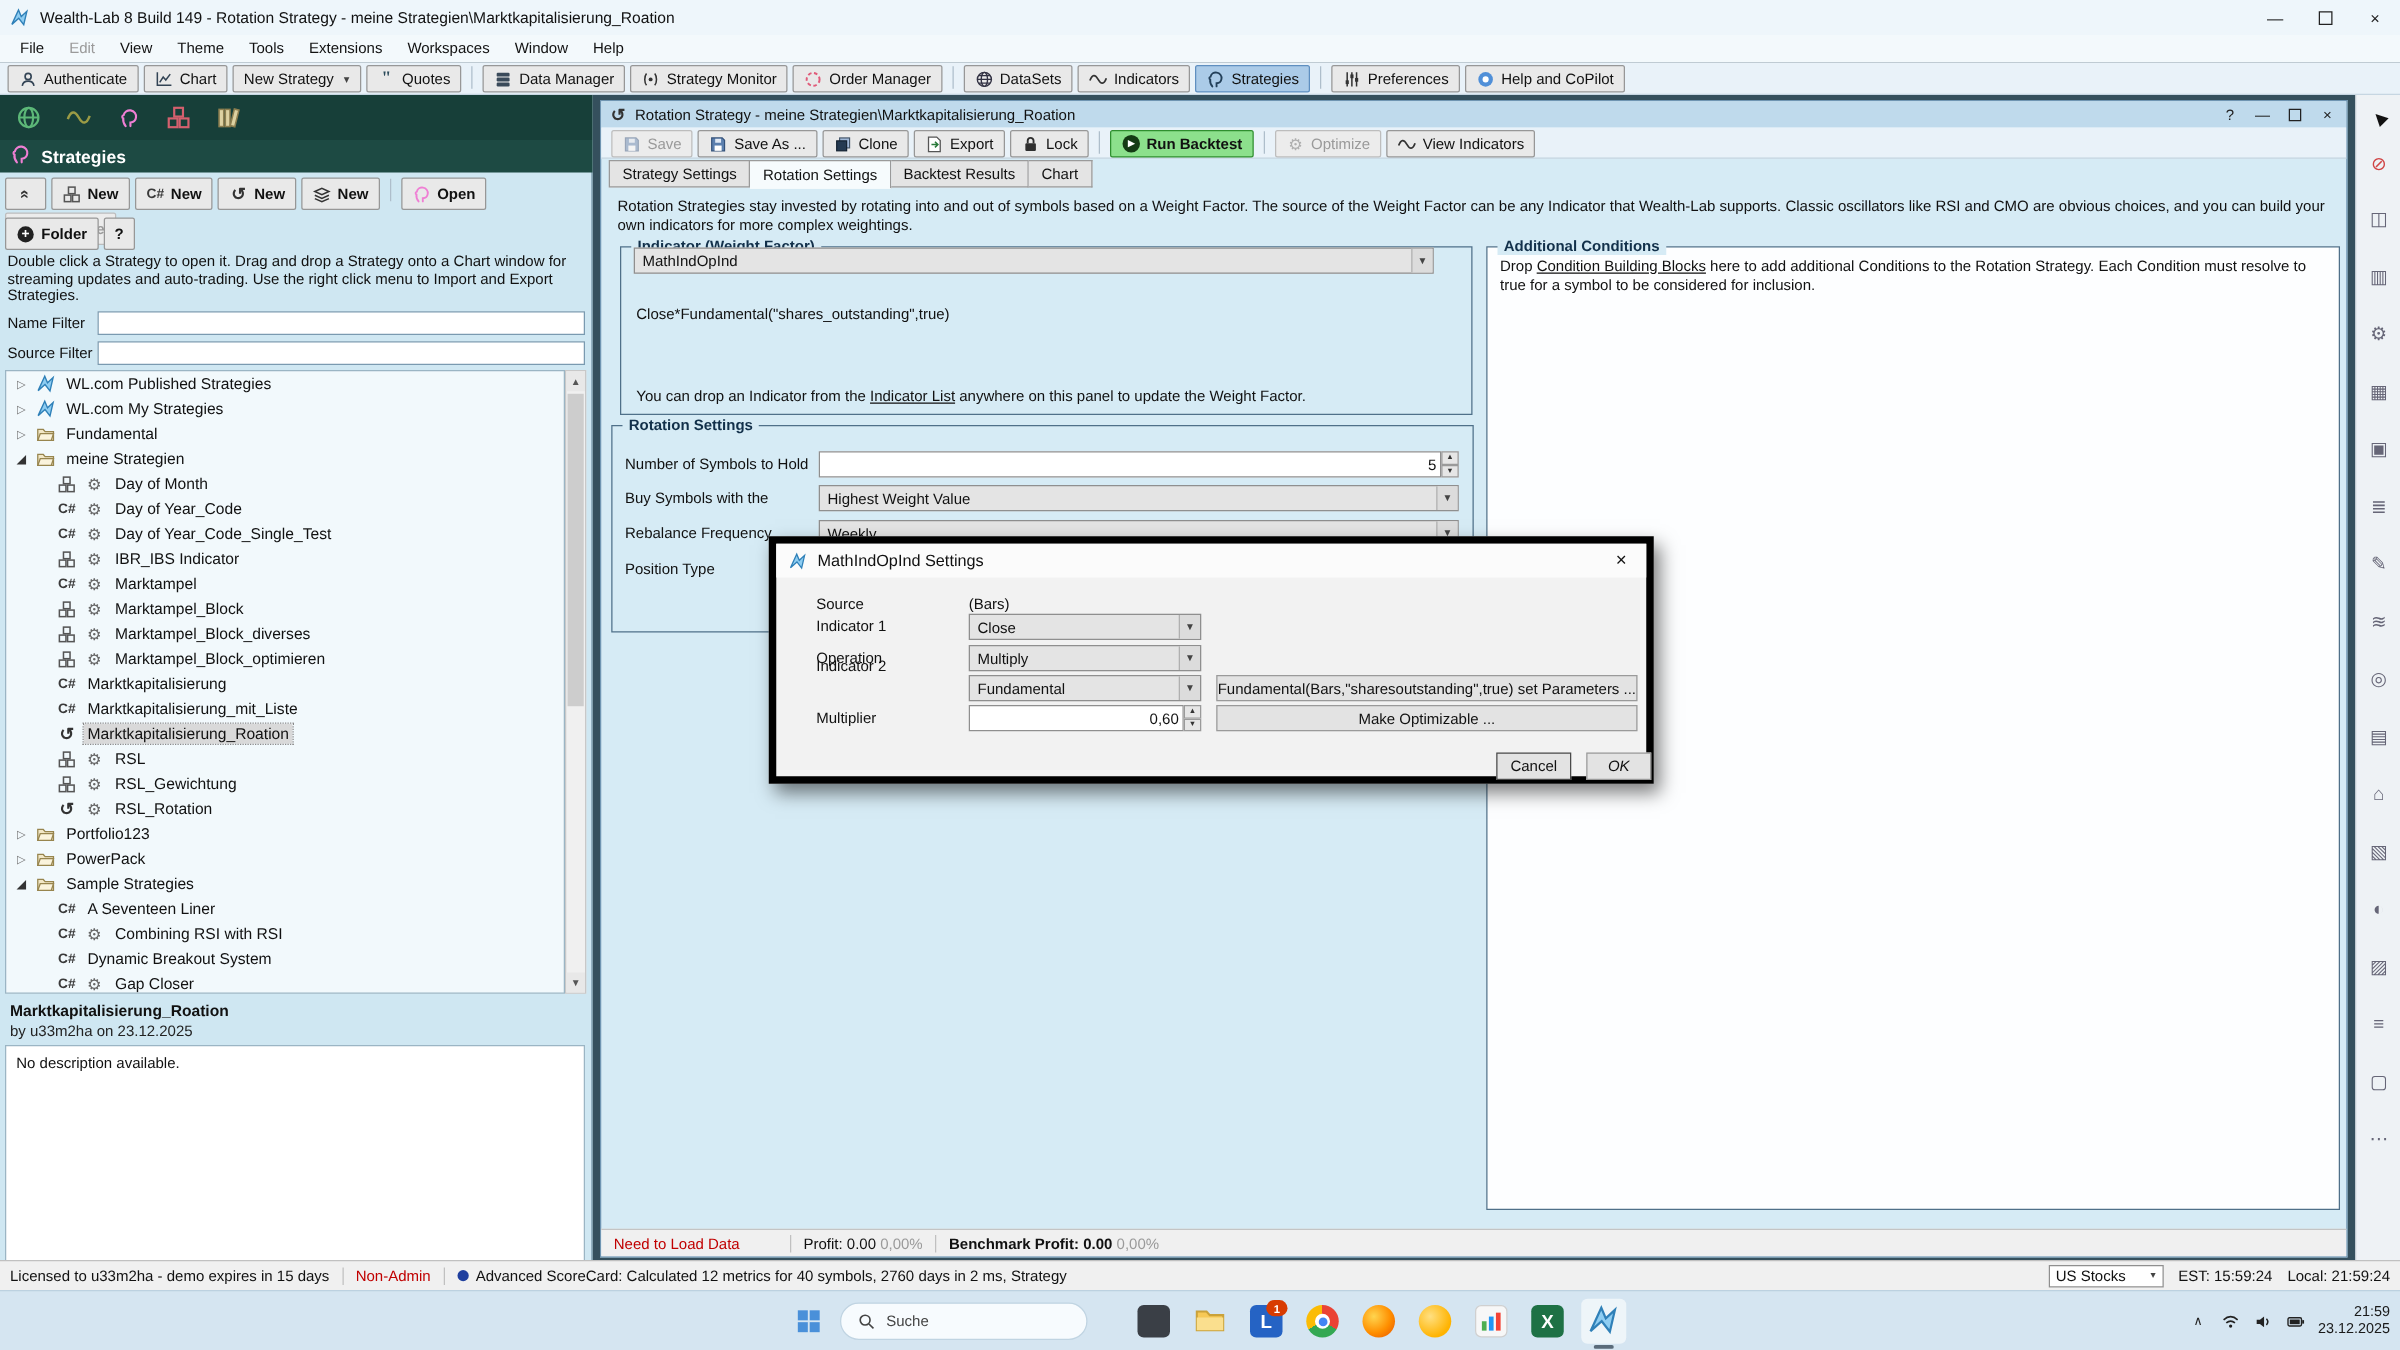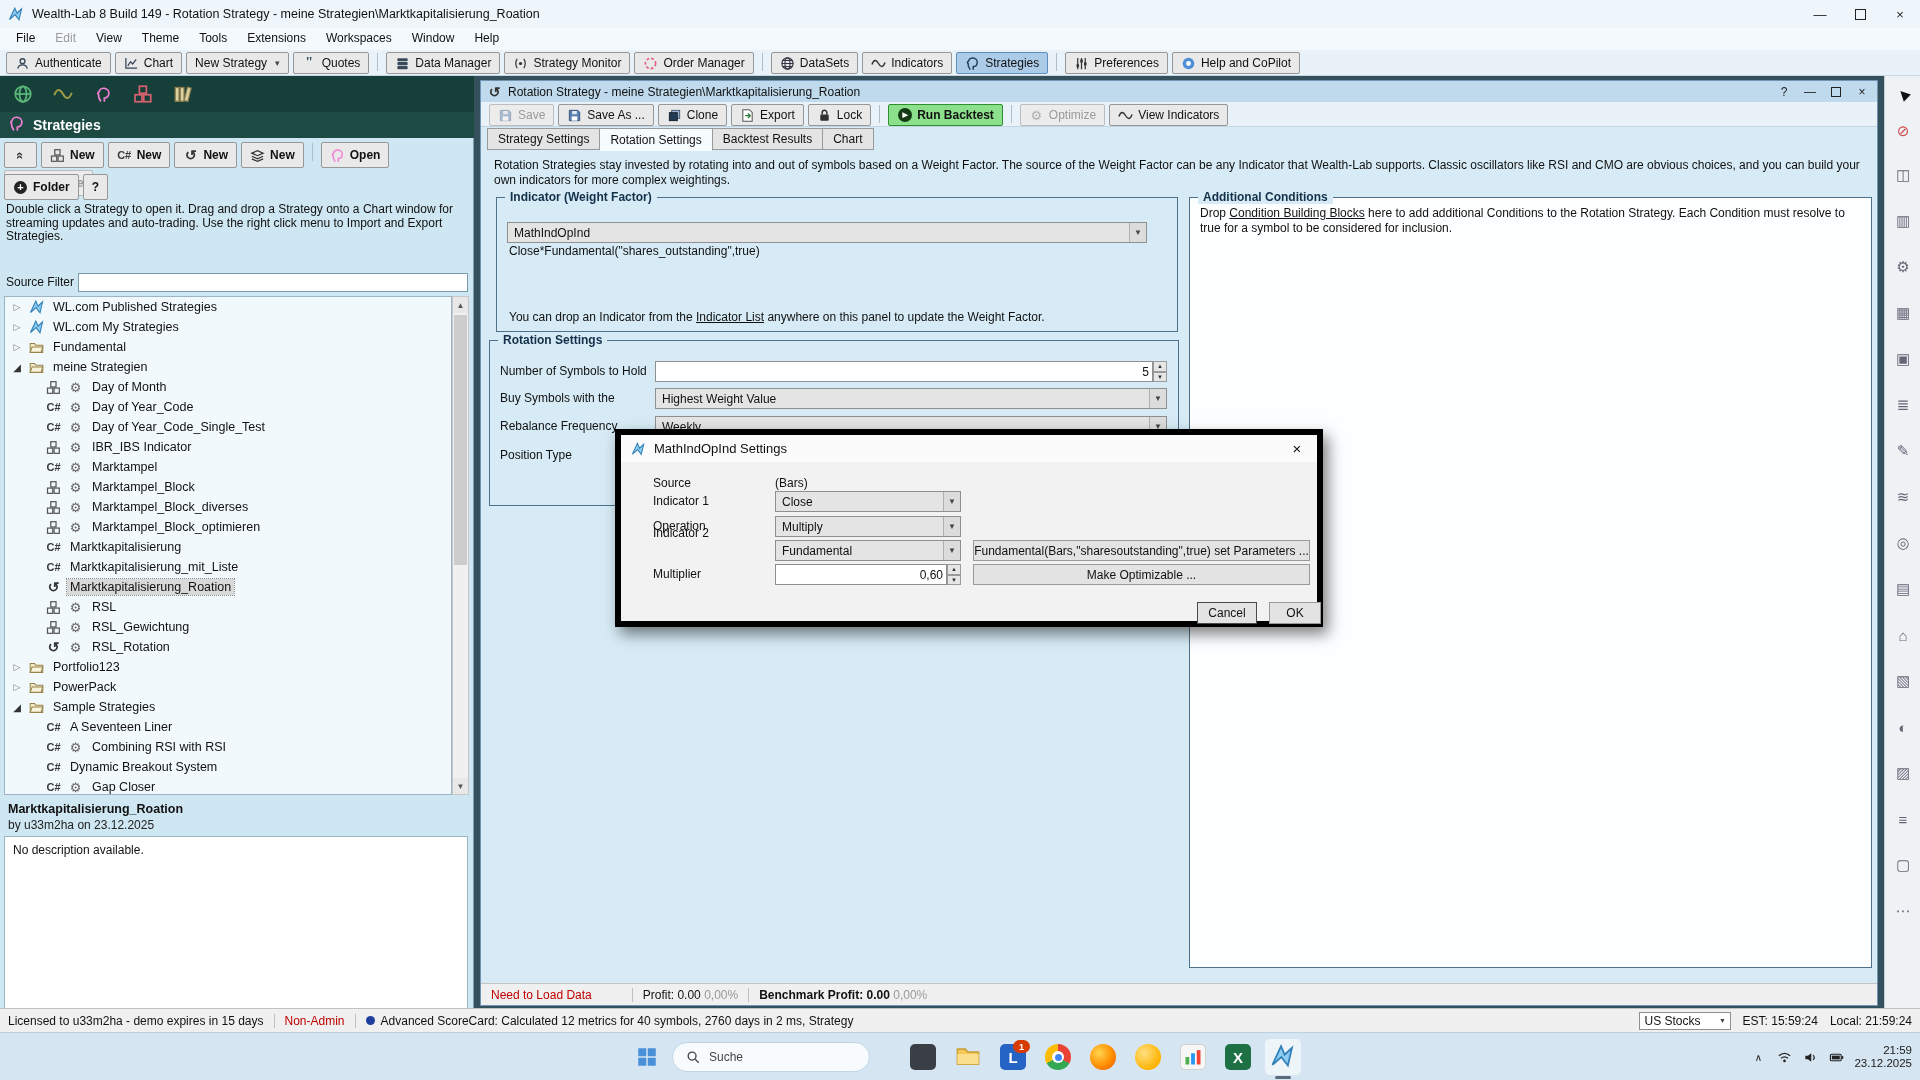--- a/index.html
+++ b/index.html
@@ -91,21 +91,21 @@
   #child-status .red{color:#c00000;}
   #child-status .dim{color:#9a9a9a;}
   .cs-sep{width:1px;height:14px;background:#c0c0c0;margin:0 10px;}
   
   #dialog{left:615px;top:429px;width:708px;height:198px;background:#f2f2f2;border:6px solid #000000;box-shadow:5px 7px 14px rgba(0,0,0,.5);z-index:60;box-sizing:border-box;}
   #dialog-title{left:0;top:0;width:100%;height:27px;background:#fbfbfb;display:flex;align-items:center;gap:8px;padding-left:10px;box-sizing:border-box;font-size:13px;}
   #dialog-close{position:absolute;right:0;top:0;width:40px;height:27px;display:flex;align-items:center;justify-content:center;font-size:15px;}
   .dlg-label{position:absolute;left:32px;white-space:nowrap;}
   .dlg-static{position:absolute;left:154px;white-space:nowrap;}
   #dlg-cancel{left:576px;top:167px;width:60px;height:22px;border:1px solid #4a4a4a;}
-  #dlg-ok{left:648px;top:167px;width:52px;height:22px;}
+  #dlg-ok{left:648px;top:167px;width:52px;height:22px;font-style:italic;}
   
   #dock{left:1884px;top:76px;width:36px;height:932px;background:#eef2f5;border-left:1px solid #c3ccd2;box-sizing:border-box;}
   .dock-ico{position:absolute;left:7px;width:22px;height:22px;display:flex;align-items:center;justify-content:center;font-size:15px;}
   .dock-ico.pointer span{display:inline-block;transform:rotate(-135deg);font-size:13px;}
   
   #statusbar{left:0;top:1008px;width:1920px;height:24px;background:#f0f0f0;border-top:1px solid #c0c0c0;box-sizing:border-box;display:flex;align-items:center;padding:0 8px;}
   #statusbar .red{color:#c00000;}
   #statusbar .sep{width:1px;height:14px;background:#c0c0c0;margin:0 10px;}
   #sb-dot{width:9px;height:9px;border-radius:50%;background:#1f3f9e;margin-right:6px;}
   #sb-right{margin-left:auto;display:flex;align-items:center;gap:12px;}
@@ -362,20 +362,24 @@
         </div></div>
     <div class="abs" id="side-btns2"><div class="tb-btn">
           <span class="tb-ico">
             <span class="ic-plus">+</span>
           </span>
           <span class="tb-lbl">Folder</span>
         </div><div class="tb-btn">
           <span class="tb-lbl">?</span>
         </div></div>
     <div class="abs" id="side-desc">Double click a Strategy to open it. Drag and drop a Strategy onto a Chart window for streaming updates and auto-trading. Use the right click menu to Import and Export Strategies.</div>
+    <div class="abs filter-row" style="top:172px;">
+      <label>Name Filter</label>
+      <input type="text" style="">
+    </div>
     <div class="abs filter-row" style="top:196px;">
       <label>Source Filter</label>
       <input type="text" style="">
     </div>
     <div class="abs" id="tree">
         <div class="tree-item" style="padding-left: 6px;">
           <span class="tree-exp">▷</span>
           <span class="tree-ico">
             <svg viewBox="0 0 16 16" width="16" height="16">
               <path d="M1.5 13.5 L6.8 2 L9 7.2 L13.5 3 L11 13.8 L7 8.6 Z" fill="#8ecdf2" stroke="#2f80b8" stroke-width="1.1"></path>
@@ -722,21 +726,21 @@
     <div class="abs" id="child-tabs">
         <div class="tab">Strategy Settings</div>
         <div class="tab active">Rotation Settings</div>
         <div class="tab">Backtest Results</div>
         <div class="tab">Chart</div>
       </div>
     <div class="abs" id="child-intro">Rotation Strategies stay invested by rotating into and out of symbols based on a Weight Factor. The source of the Weight Factor can be any Indicator that Wealth-Lab supports. Classic oscillators like RSI and CMO are obvious choices, and you can build your own indicators for more complex weightings.</div>
 
     <div class="groupbox" id="grp-indicator">
       <span class="group-legend">Indicator (Weight Factor)</span>
-      <div class="wl-select" style="left:10px;top:24px;width:640px;gap:34px;">
+      <div class="wl-select" style="left:10px;top:0;width:640px;gap:34px;">
         <span class="val">MathIndOpInd</span>
         <span class="arr">▼</span>
       </div>
       <div class="abs nowrap" style="left:12px;top:46px;">Close*Fundamental("shares_outstanding",true)</div>
       <div class="abs nowrap" style="left:12px;top:112px;">
         <span>You can drop an Indicator from the </span><u class="lnk">Indicator List</u><span> anywhere on this panel to update the Weight Factor.</span>
       </div>
     </div>
 
     <div class="groupbox" id="grp-rotation">

